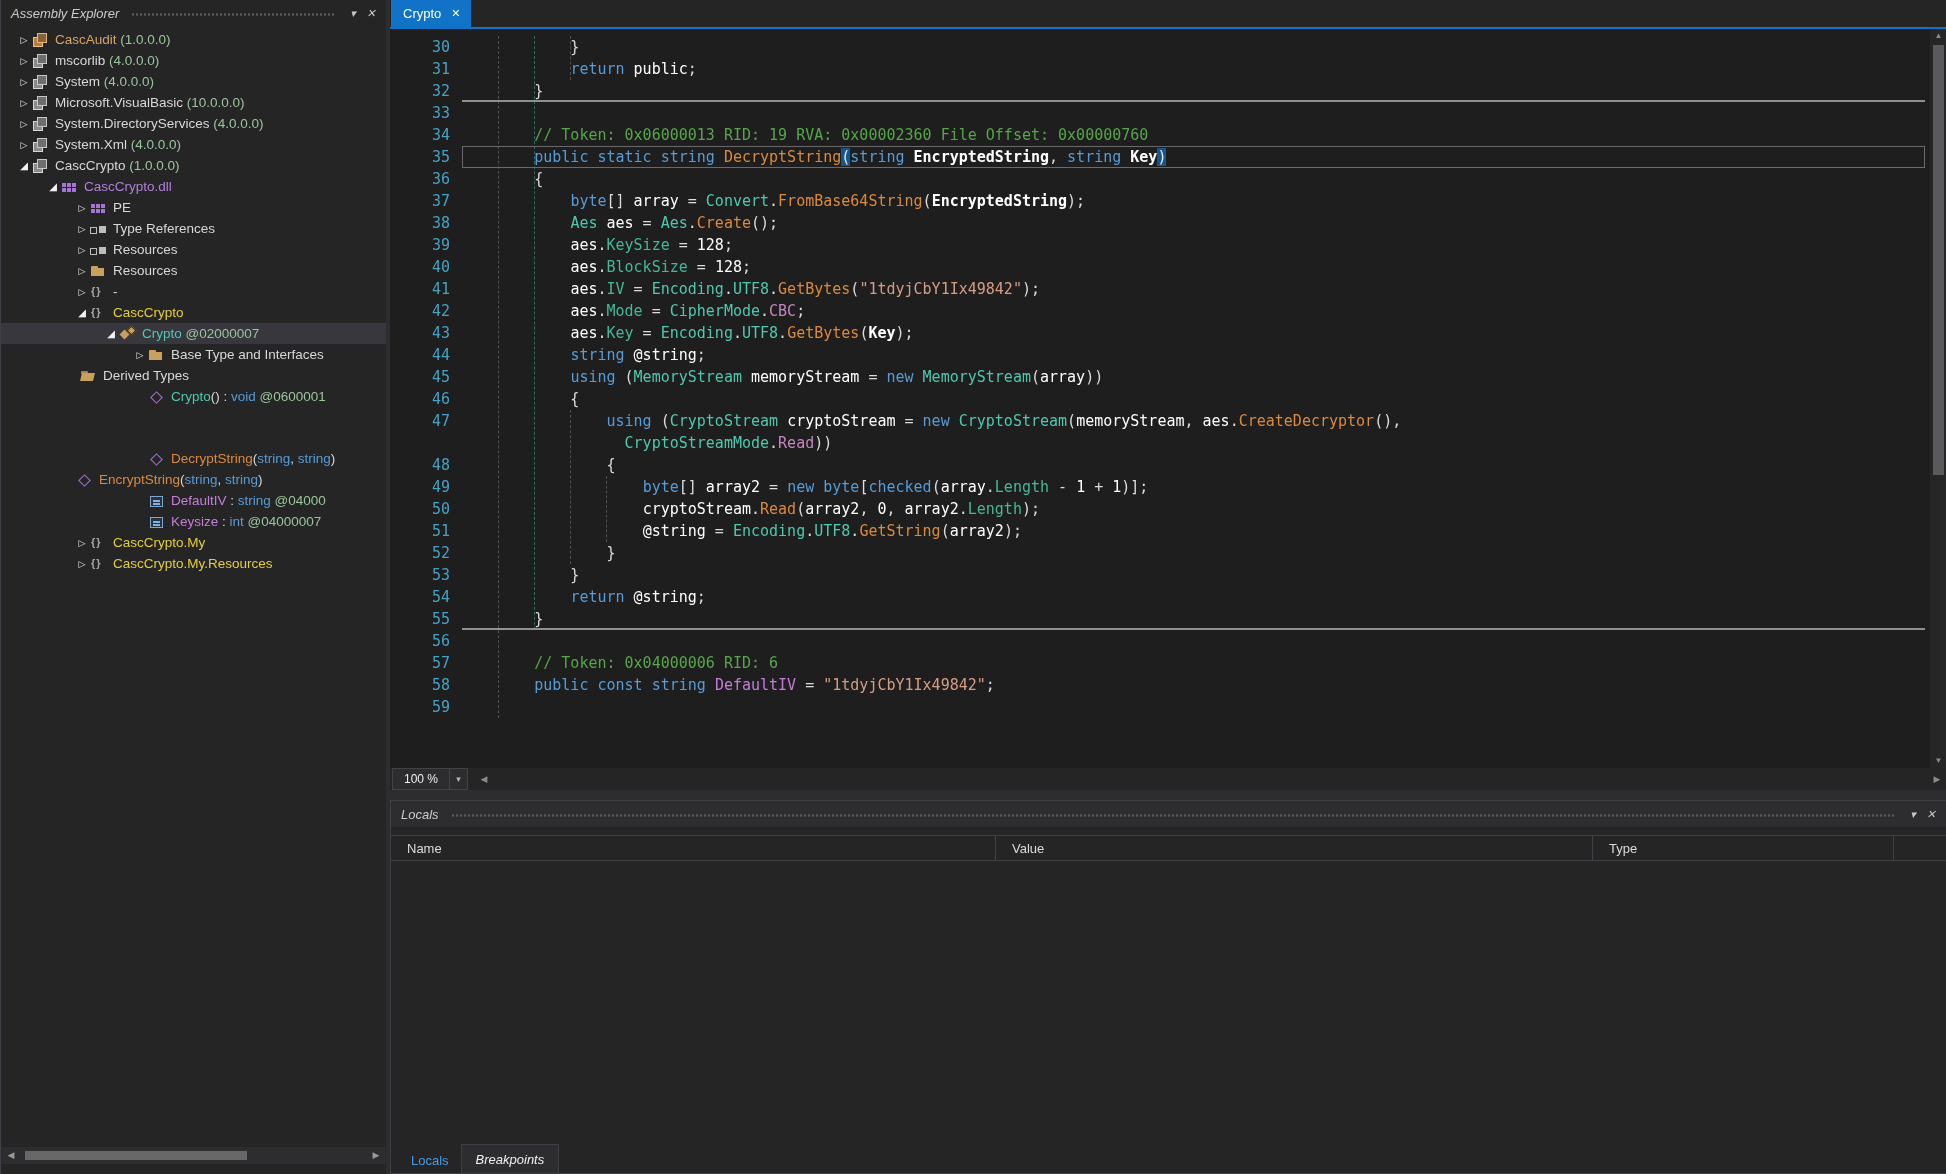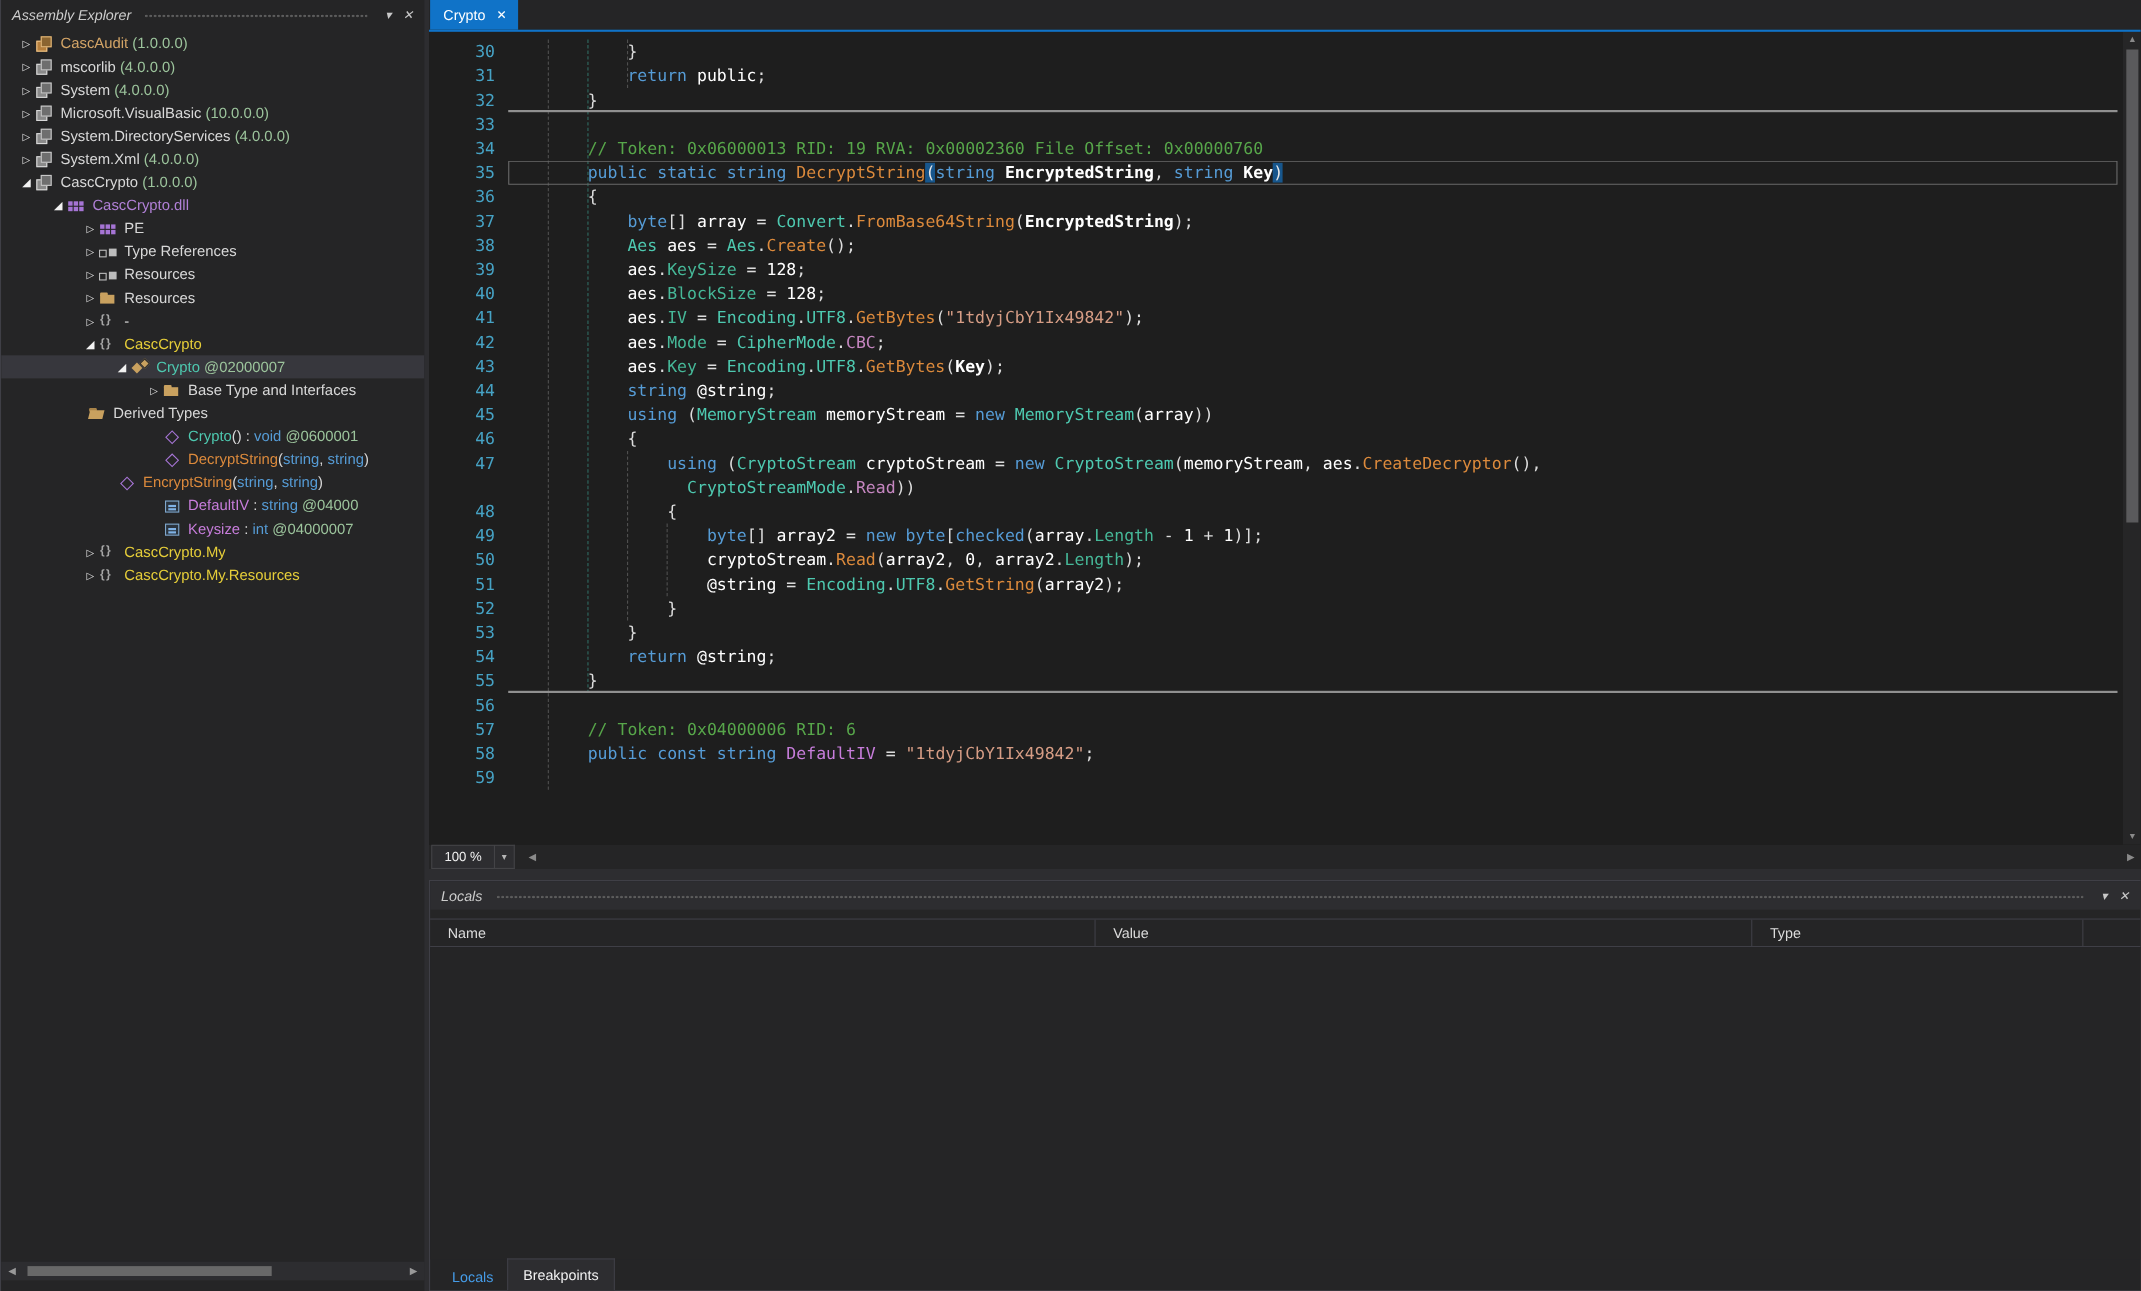--- a/index.html
+++ b/index.html
@@ -89,21 +89,21 @@
       border:1px solid #3F3F46;box-sizing:border-box;display:flex;flex-direction:column;}
   #locals .panel-header{background:#2D2D30;height:26px;flex:none;}
   #colhdr{display:flex;height:24px;flex:none;margin-top:8px;border-top:1px solid #3F3F46;border-bottom:1px solid #3F3F46;
       font-size:13px;color:#DCDCDC;align-items:flex-start;}
   .col{height:100%;display:flex;align-items:center;padding-left:16px;box-sizing:border-box;border-right:1px solid #3F3F46;}
   #col-name{width:605px;}#col-value{width:597px;}#col-type{width:301px;}#col-rest{flex:1;border-right:none;}
   #localsbody{flex:1;background:#252526;}
   #bottabs{height:28px;flex:none;display:flex;align-items:flex-end;padding-left:8px;gap:0;}
   #tab-locals{height:26px;display:flex;align-items:center;padding:0 12px;color:#459CE8;font-size:13px;}
   #tab-breakpoints{height:28px;display:flex;align-items:center;padding:0 14px;color:#F1F1F1;font-size:13px;
-      background:#2D2D30;border:1px solid #3F3F46;border-bottom:none;}
+      background:#2D2D30;border:1px solid #3F3F46;border-bottom:none;font-style:italic;}
 </style>
 </head>
 <body>
 
 <div id="app">
 
   <div id="left">
     <div class="panel-header">
       <span>Assembly Explorer</span>
       <span class="grip"></span>
@@ -194,26 +194,26 @@
         <div class="tree-row" style="padding-left: 63px;">
           <span class="exp"></span>
           <span class="ico i-foldo"></span>
           <span class="tlabel"><span class="tw">Derived Types</span></span>
         </div>
         <div class="tree-row" style="padding-left: 131px;">
           <span class="exp"></span>
           <span class="ico i-mth"></span>
           <span class="tlabel"><span class="tt">Crypto</span><span class="tw">() : </span><span class="tk2">void</span><span class="tver"> @0600001</span></span>
         </div>
-        <div class="tree-row" style="padding-left: 131px;">
+        <div class="tree-row" style="padding-left: 131px; margin-top: 41px;">
           <span class="exp"></span>
           <span class="ico i-mth"></span>
           <span class="tlabel"><span class="tm">DecryptString</span><span class="tw">(</span><span class="tk2">string</span><span class="tw">, </span><span class="tk2">string</span><span class="tw">)</span></span>
         </div>
-        <div class="tree-row" style="padding-left: 90px;">
+        <div class="tree-row" style="padding-left: 59px;">
           <span class="exp"></span>
           <span class="ico i-mth"></span>
           <span class="tlabel"><span class="tm">EncryptString</span><span class="tw">(</span><span class="tk2">string</span><span class="tw">, </span><span class="tk2">string</span><span class="tw">)</span></span>
         </div>
         <div class="tree-row" style="padding-left: 131px;">
           <span class="exp"></span>
           <span class="ico i-fld"></span>
           <span class="tlabel"><span class="tf">DefaultIV</span><span class="tw"> : </span><span class="tk2">string</span><span class="tver"> @04000</span></span>
         </div>
         <div class="tree-row" style="padding-left: 131px;">

